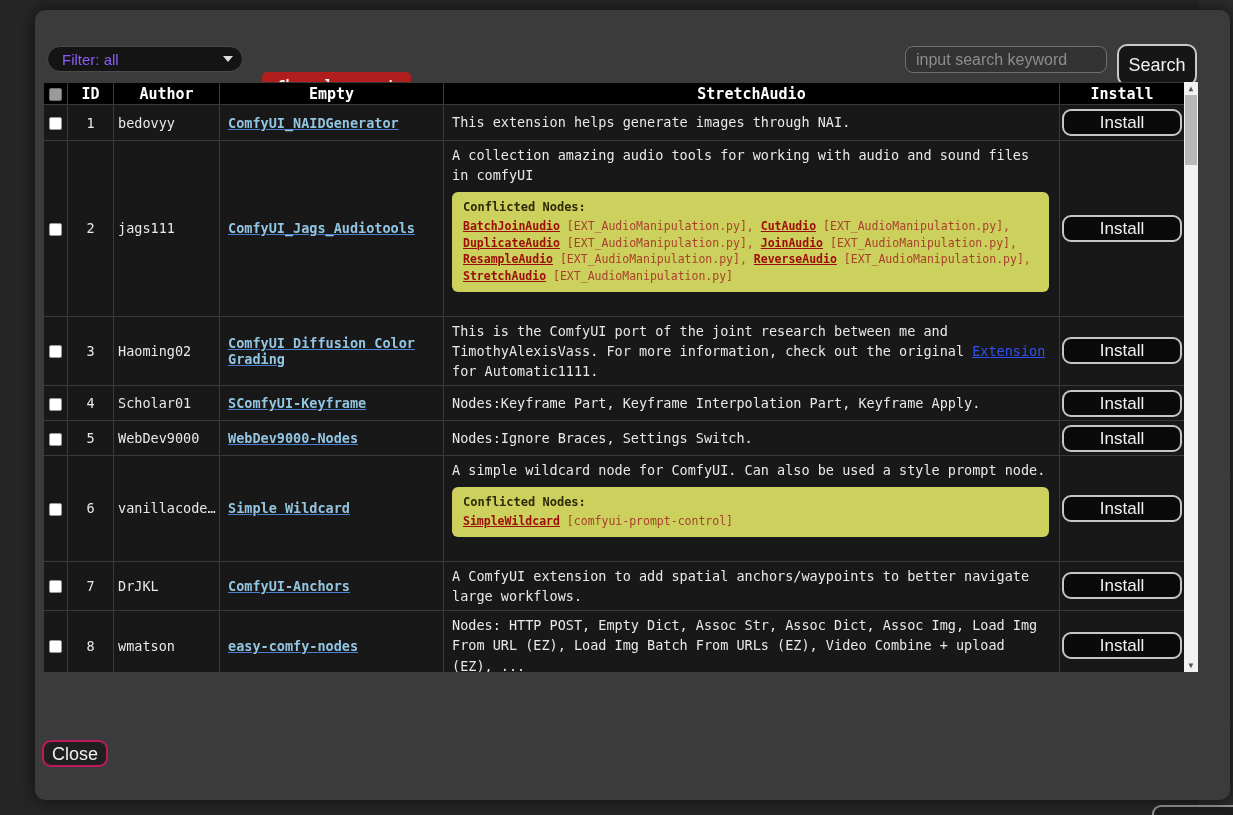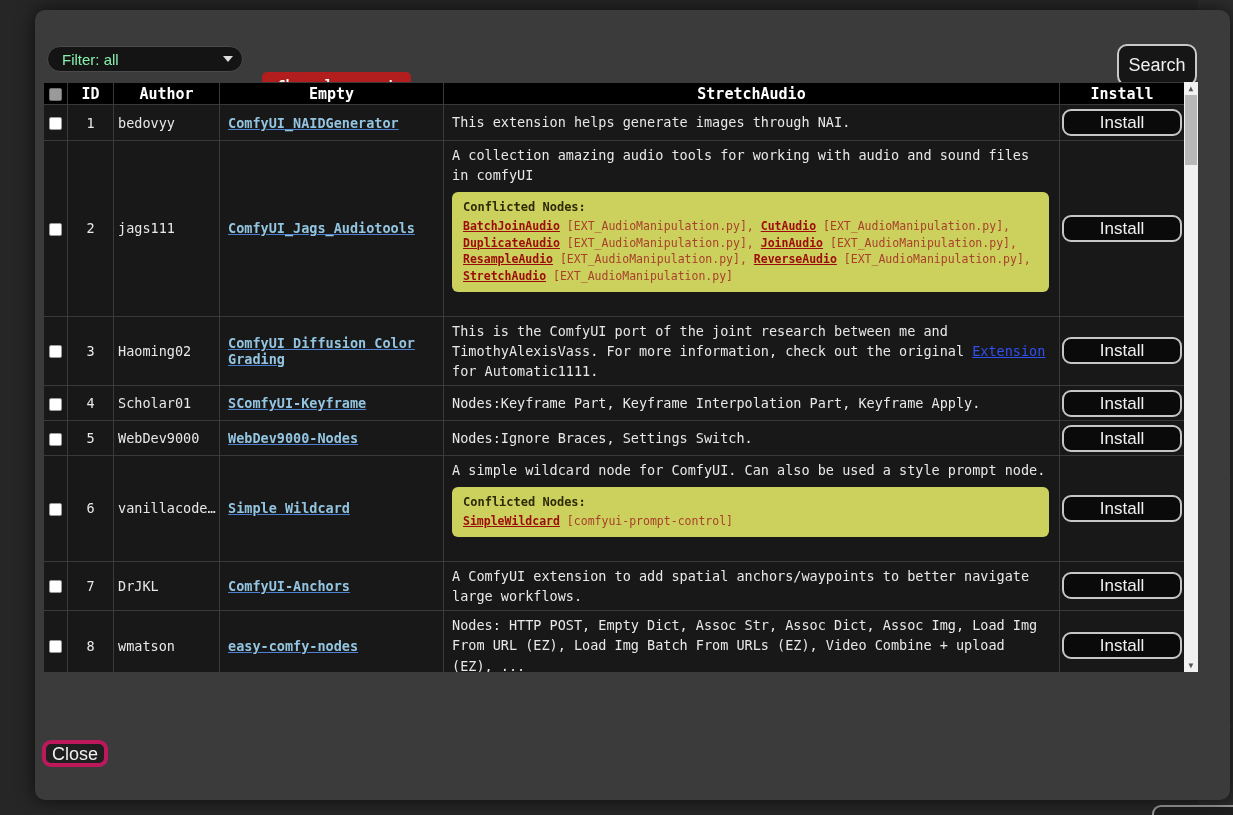--- a/index.html
+++ b/index.html
@@ -12,21 +12,21 @@
   
   .dialog {
     position:absolute; left:35px; top:10px; width:1195px; height:790px;
     background:#3b3b3b; border-radius:10px;
     box-shadow:0 0 18px rgba(0,0,0,0.65);
   }
   
   .toolbar { position:absolute; left:0; top:36px; width:100%; height:28px; }
   .filter-select {
     position:absolute; left:12px; top:0; width:196px; height:26px;
-    background:#141414; color:#86efac; border:1px solid #4a4a4a; border-radius:13px;
+    background:#141414; color:#8b5cf6; border:1px solid #4a4a4a; border-radius:13px;
     font-family:"Liberation Sans", sans-serif; font-size:15px; padding:0 26px 0 14px;
     appearance:none; -webkit-appearance:none;
   }
   .filter-caret {
     position:absolute; left:188px; top:10px; width:0; height:0; pointer-events:none;
     border-left:5px solid transparent; border-right:5px solid transparent; border-top:6px solid #ddd;
   }
   .channel-badge {
     position:absolute; left:227px; top:0; width:149px; height:24px;
     background:#b21e1e; border-radius:5px; color:#fff;
@@ -89,21 +89,21 @@
   }
   .vscroll .arrow { position:absolute; left:0; width:14px; height:13px; color:#555;
     font-size:8px; text-align:center; line-height:13px; cursor:pointer; }
   .vscroll .arrow.up { top:0; }
   .vscroll .arrow.down { bottom:0; }
   .vscroll .thumb { position:absolute; left:1px; top:13px; width:12px; height:70px;
     background:#b8b8b8; cursor:pointer; }
   
   .close-btn {
     position:absolute; left:7px; top:730px; width:66px; height:27px;
-    background:#1f1f1f; border:4px solid #be185d; border-radius:9px;
+    background:#1f1f1f; border:2px solid #be185d; border-radius:9px;
     color:#efefef; font-family:"Liberation Sans", sans-serif; font-size:18px; cursor:pointer; line-height:1;
   }
   
   .bg-strip {
     position:absolute; right:0; top:0; width:35px; height:815px; background:#2c2c2c; z-index:-1;
   }
   .bg-fragment {
     position:absolute; left:1222px; color:#b9b9b9; font-family:"Liberation Sans", sans-serif;
     font-size:13px; width:11px; overflow:hidden; white-space:nowrap;
   }
@@ -129,20 +129,21 @@
     <div class="bg-fragment" style="top: 716px;">K</div>
   </div>
 <div class="bg-partial-button"></div>
 
 <div class="dialog">
 
   <div class="toolbar">
     <select class="filter-select" id="filter-select"><option>Filter: all</option></select>
     <span class="filter-caret"></span>
     <div class="channel-badge">Channel: recent</div>
+    <input class="search-input" type="text" placeholder="input search keyword" style="">
     <button class="search-btn">Search</button>
   </div>
 
   <div class="table-wrap">
     <table>
       <colgroup>
         <col class="c-cb">
           <col class="c-id">
           <col class="c-author">
         <col class="c-name">

